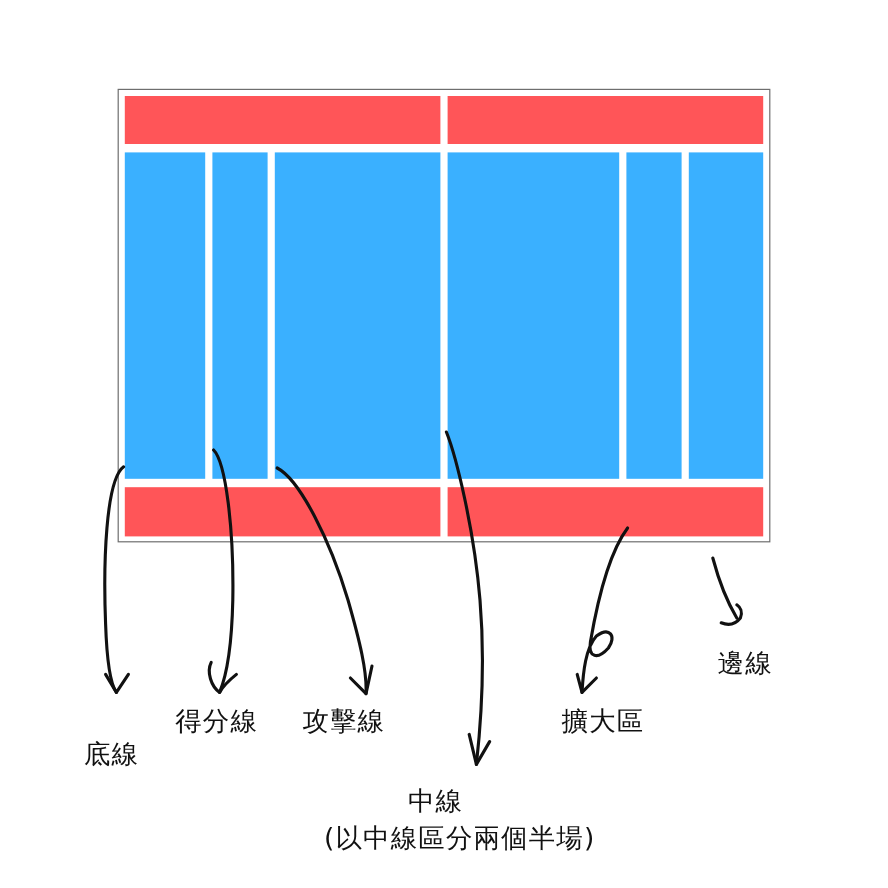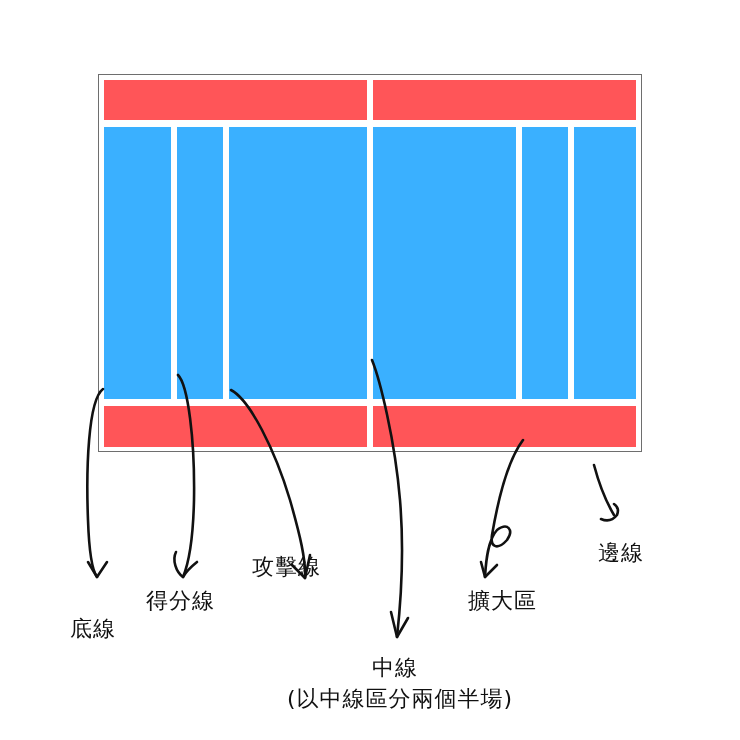--- a/index.html
+++ b/index.html
@@ -5,21 +5,21 @@
     html, body { margin: 0; padding: 0; background: #ffffff; }
     body { width: 740px; height: 740px; position: relative; overflow: hidden;
            font-family: "DejaVu Sans", "Liberation Sans", sans-serif; }
     .court { position: absolute; left: 98px; top: 74px; width: 542px; height: 376px;
              border: 1.5px solid #6e6e6e; background: #ffffff; box-sizing: content-box; }
     .blk { position: absolute; }
     .red { background: #ff5558; }
     .blue { background: #3ab0ff; }
     svg.arrows { position: absolute; left: 0; top: 0; width: 740px; height: 740px; pointer-events: none; }
     .label { position: absolute; font-size: 22px; color: #111111; white-space: nowrap; letter-spacing: 1px; }
-    .label.center { text-align: center; }
+    .label.center { text-align: left; }
   </style>
 </head>
 <body>
 
 <div class="court"></div>
 
 <div class="blk red" style="left:104px;top:80px;width:263px;height:40px;"></div>
 <div class="blk red" style="left:373px;top:80px;width:263px;height:40px;"></div>
 
 <div class="blk blue" style="left:104px;top:127px;width:67px;height:272px;"></div>
@@ -62,17 +62,17 @@
 
     <g>
       <path d="M594,465 C598,480 605,500 614,515"></path>
     </g>
     <path d="M601,519 C608,522 613,520 617,515 C619,510 617,506 614,504"></path>
   </g>
 </svg>
 
 <div class="label" style="left:70px;top:586px;margin-top:28px;">底線</div>
 <div class="label" style="left:146px;top:586px;">得分線</div>
-<div class="label" style="left:252px;top:552px;font-family:Liberation Serif, serif;">攻擊線</div>
+<div class="label" style="left:252px;top:586px;font-family:Liberation Serif, serif;">攻擊線</div>
 <div class="label" style="left:452px;top:586px;margin-left:16px;">擴大區</div>
 <div class="label" style="left:598px;top:538px;">邊線</div>
 <div class="label center" style="left:340px;top:653px;width:110px;">中線</div>
 <div class="label center" style="left:270px;top:684px;width:260px;">(以中線區分兩個半場)</div>
 
 </body></html>

